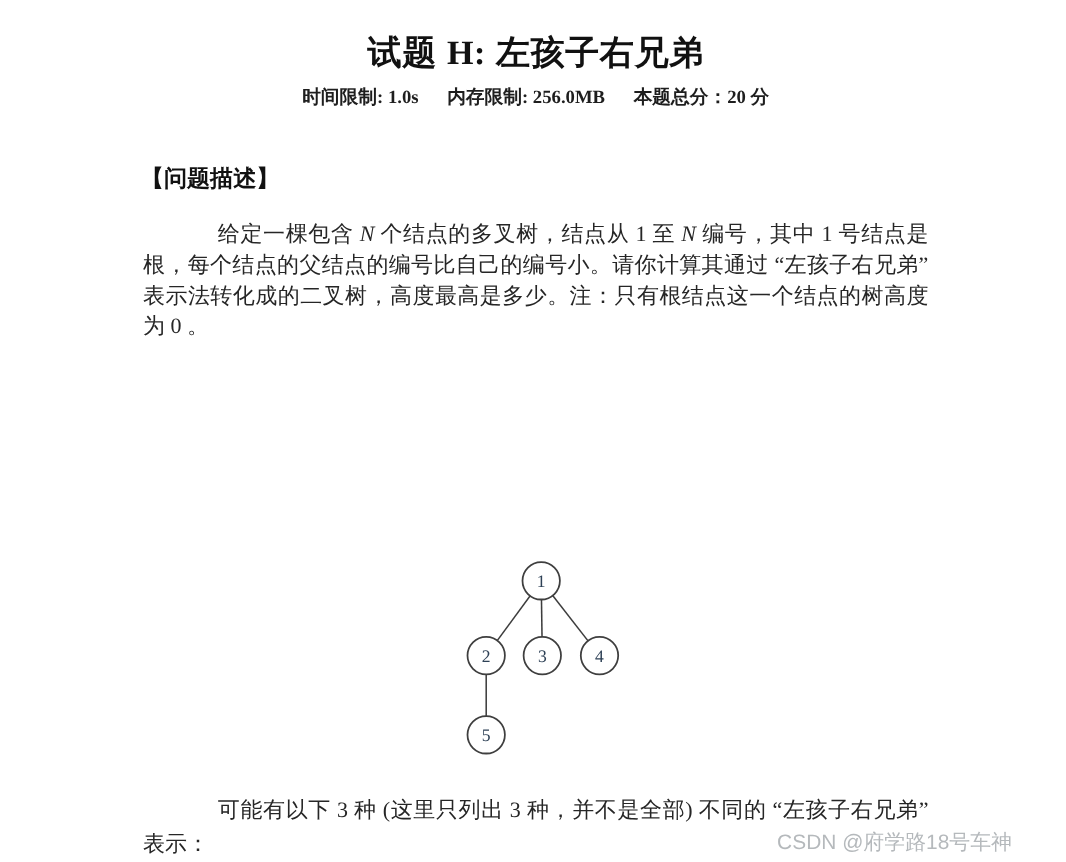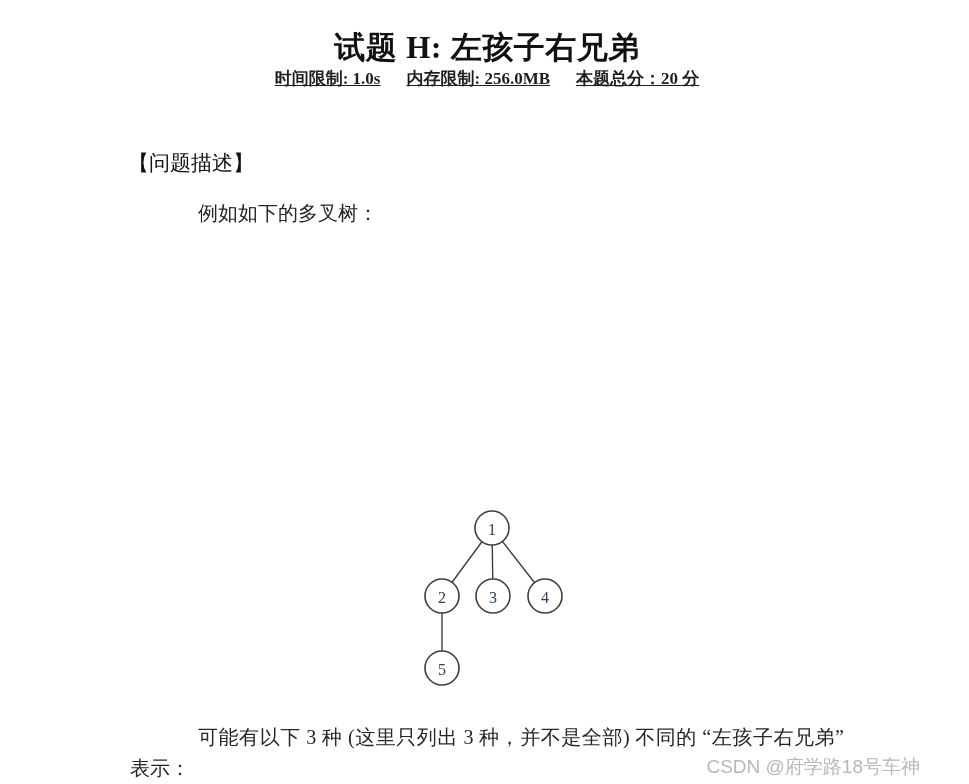--- a/index.html
+++ b/index.html
@@ -21,34 +21,34 @@
     margin:28px 0 0 0;
     font-size:31px;
     line-height:40px;
     font-weight:bold;
     color:#111111;
     letter-spacing:0.5px;
   }
   .title .t-cjk{font-family:"Liberation Sans","DejaVu Sans",sans-serif;}
   .title .t-lat{font-family:"Liberation Serif","DejaVu Serif",serif;}
   .limits{
+    margin-top:10px;
     font-size:17px;
     line-height:22px;
     font-weight:bold;
     color:#1e1e1e;
-    text-decoration:underline;
   }
   .limits span{margin:0 13px;}
   
   .section-heading{
     position:absolute;left:128px;top:148px;
     margin:0;
     font-family:"Liberation Sans","DejaVu Sans",sans-serif;
     font-size:21px;line-height:30px;
-    font-weight:normal;color:#111111;
+    font-weight:bold;color:#111111;
   }
   
   .body-text{
     position:absolute;left:130px;top:199px;width:714px;
     font-size:20px;line-height:28px;
     text-align:justify;
     color:#262626;
   }
   .body-text p{margin:0 0 9px 0;text-indent:68px;}
   .body-text .var{font-style:italic;font-family:"Liberation Serif","DejaVu Serif",serif;}
@@ -82,21 +82,21 @@
   <header class="doc-header">
     <h1 class="title"><span class="t-cjk">试题 </span><span class="t-lat">H:</span><span class="t-cjk"> 左孩子右兄弟</span></h1>
     <div class="limits">
       <span>时间限制: 1.0s</span><span>内存限制: 256.0MB</span><span>本题总分：20 分</span>
     </div>
   </header>
 
   <h2 class="section-heading">【问题描述】</h2>
 
   <div class="body-text">
-    <p>例如如下的多叉树：</p>
+    <p><span>给定一棵包含 </span><span class="var">N</span><span> 个结点的多叉树，结点从 1 至 </span><span class="var">N</span><span> 编号，其中 1 号结点是根，每个结点的父结点的编号比自己的编号小。请你计算其通过 “左孩子右兄弟” 表示法转化成的二叉树，高度最高是多少。注：只有根结点这一个结点的树高度为 0 。</span></p>
   </div>
 
   <svg class="tree-figure" id="tree-svg" viewBox="0 0 230 200">
       <line x1="112" y1="33" x2="62" y2="101"></line>
       <line x1="112" y1="33" x2="113" y2="101"></line>
       <line x1="112" y1="33" x2="165" y2="101"></line>
       <line x1="62" y1="101" x2="62" y2="173"></line>
       <circle cx="112" cy="33" r="17"></circle>
       <text x="112" y="34">1</text>
       <circle cx="62" cy="101" r="17"></circle>

